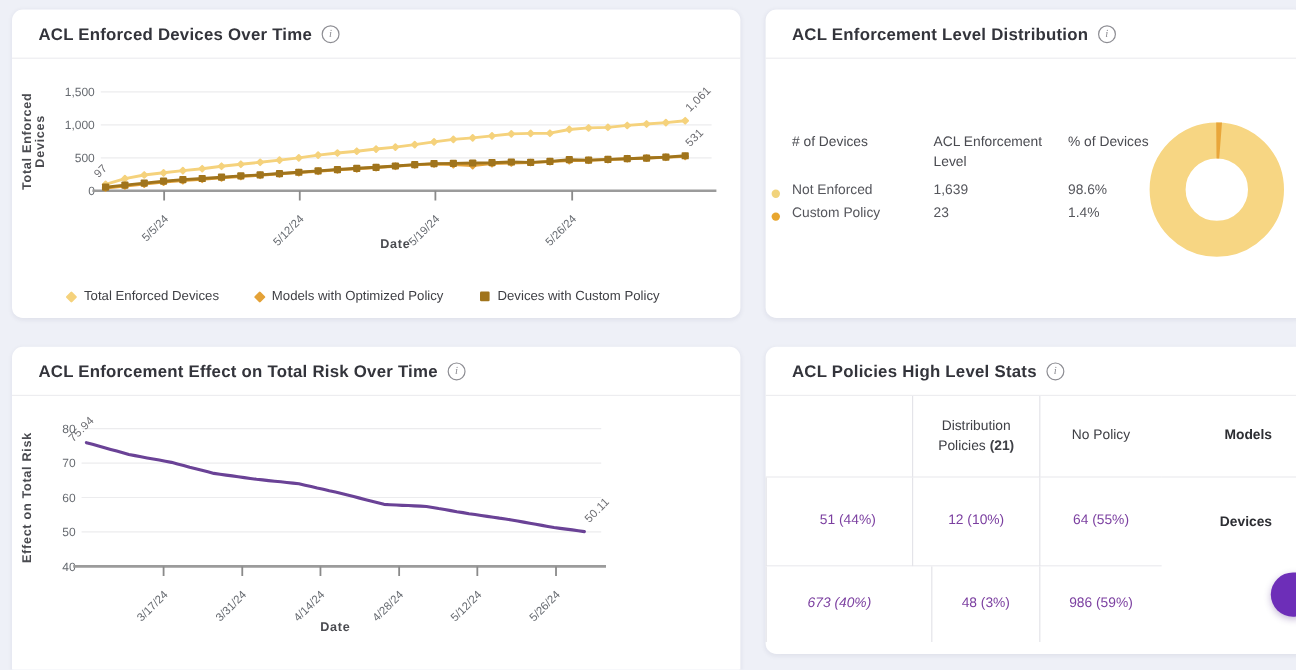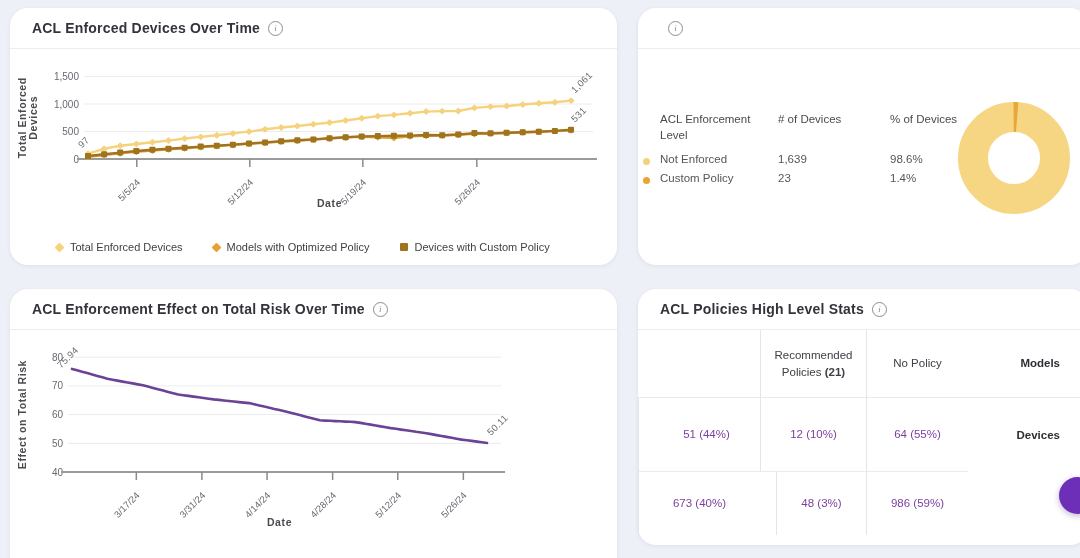--- a/index.html
+++ b/index.html
@@ -1,21 +1,21 @@
 <!DOCTYPE html>
 <html><head>
 <meta charset="utf-8">
 <style>
   html,body{margin:0;padding:0}
   body{
     width:1080px;height:558px;overflow:hidden;position:relative;
     background:#eef0f7;
     font-family:"Liberation Sans", sans-serif;
   }
-  .panel{position:absolute;background:#fff;border-radius:18px;box-shadow:0 1px 4px rgba(30,30,70,.07)}
+  .panel{position:absolute;background:#fff;border-radius:9px;box-shadow:0 1px 4px rgba(30,30,70,.07)}
   #p1{left:10px;top:8px;width:607px;height:257px}
   #p2{left:638px;top:8px;width:450px;height:257px}
   #p3{left:10px;top:289px;width:607px;height:309px}
   #p4{left:638px;top:289px;width:450px;height:256px}
   .panel-header{height:40px;display:flex;align-items:center;padding-left:22px;border-bottom:1px solid #ededf0}
   .panel-title{font-size:14px;font-weight:600;color:#33343b;letter-spacing:.2px}
   .info-icon{
     width:13px;height:13px;border:1.2px solid #8d8d93;border-radius:50%;
     font-size:9px;line-height:13px;color:#8d8d93;display:inline-flex;align-items:center;justify-content:center;
     margin-left:8px;flex:0 0 auto;cursor:pointer;font-style:italic;font-family:"Liberation Serif",serif;
@@ -194,25 +194,26 @@
       </div>
       <div class="legend-item">
         <span class="legend-icon sq" style="background: rgb(160, 116, 28);"></span>
         <span>Devices with Custom Policy</span>
       </div>
     </div>
 </div>
 
 <div class="panel" id="p2">
   <div class="panel-header">
+    <span class="panel-title">ACL Enforcement Level Distribution</span>
     <span class="info-icon">i</span>
   </div>
   <div class="dist-table">
+    <div class="dt-h"># of Devices</div>
     <div class="dt-h">ACL Enforcement Level</div>
-    <div class="dt-h"># of Devices</div>
     <div class="dt-h">% of Devices</div>
 
     <div class="dt-c">
       <span class="dot" style="background: rgb(241, 211, 124);"></span>
       <span>Not Enforced</span>
     </div>
     <div class="dt-c">1,639</div>
     <div class="dt-c">98.6%</div>
 
     <div class="dt-c">
@@ -267,31 +268,31 @@
 </div>
 
 <div class="panel" id="p4">
   <div class="panel-header">
     <span class="panel-title">ACL Policies High Level Stats</span>
     <span class="info-icon">i</span>
   </div>
   <div class="stats-grid">
     <div class="sg bb"></div>
     <div class="sg bl bb">
-      <div><span>Recommended Policies</span> <b>(21)</b></div>
+      <div><span>Distribution Policies</span> <b>(21)</b></div>
     </div>
     <div class="sg bl bb">
       <div><span>No Policy</span> <b></b></div>
     </div>
 
     <div class="sg bb row-label">Models</div>
     <div class="sg bl bb stat-val" style="color: rgb(123, 63, 160); padding-left: 24px;">51 (44%)</div>
     <div class="sg bl bb stat-val" style="color: rgb(123, 63, 160);">12 (10%)</div>
     <div class="sg bl bb stat-val" style="color: rgb(123, 63, 160);">64 (55%)</div>
 
     <div class="sg row-label">Devices</div>
-    <div class="sg bl stat-val" style="color: rgb(123, 63, 160);">673 (40%)</div>
+    <div class="sg bl stat-val" style="color: rgb(123, 63, 160); font-style: italic;">673 (40%)</div>
     <div class="sg bl stat-val" style="color: rgb(123, 63, 160); margin-left: 16px;">48 (3%)</div>
     <div class="sg bl stat-val" style="color: rgb(123, 63, 160);">986 (59%)</div>
   </div>
 </div>
 
 <div class="fab" style="background: rgb(109, 46, 184);"></div>
 
 </body></html>

